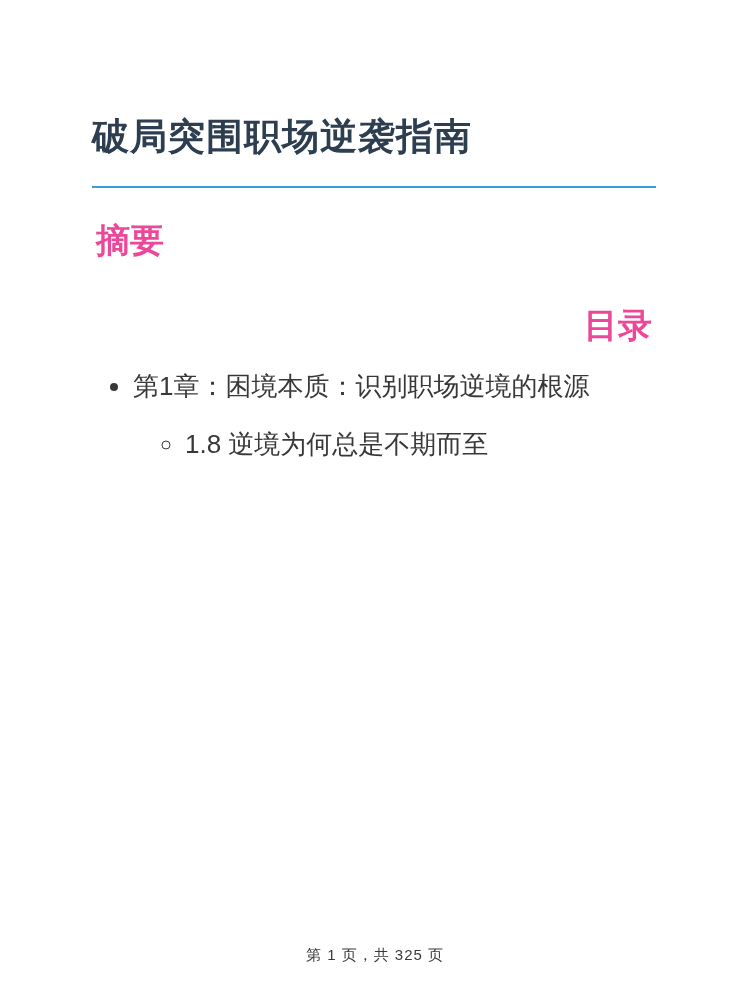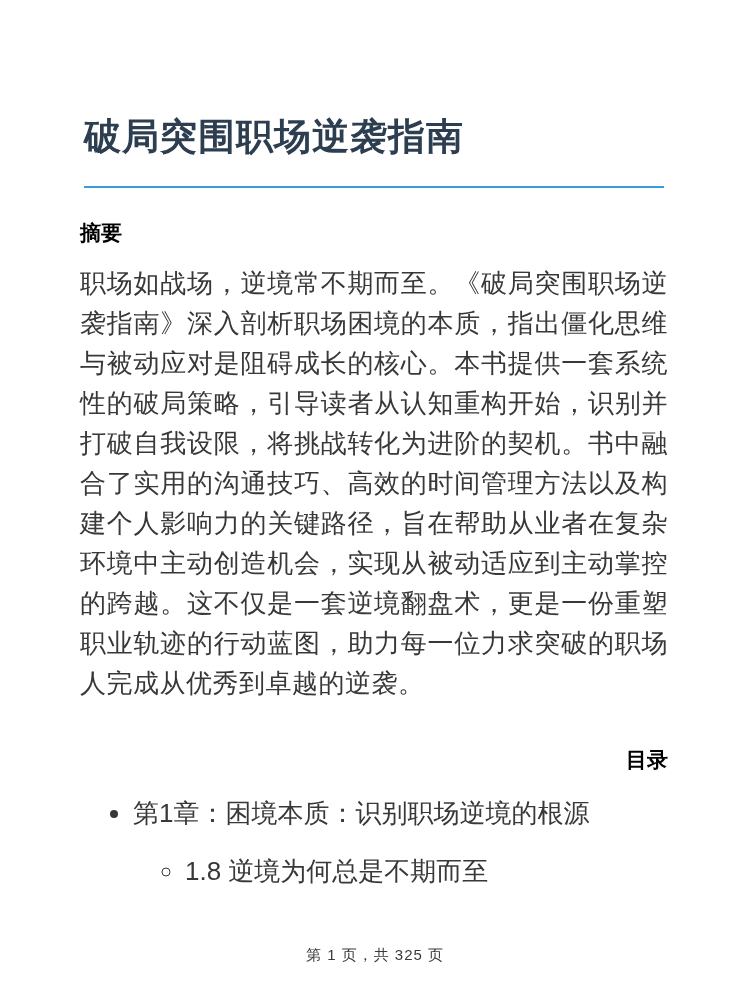--- a/index.html
+++ b/index.html
@@ -12,36 +12,36 @@
       position: relative;
       overflow: hidden;
     }
     .content {
       position: absolute;
       left: 80px;
       right: 82px;
       top: 0;
     }
     .doc-title {
-      margin: 4px;
+      margin: 12px;
       margin-top: 114px;
       font-size: 37px;
       line-height: 1.25;
       font-weight: 700;
       color: #2c3e50;
       padding-bottom: 26px;
       border-bottom: 2px solid #3a9bdc;
       letter-spacing: 1px;
     }
     .section-heading {
-      margin: 0;
-      font-size: 21px;
+      margin: 16px;
+      font-size: 34px;
       line-height: 1.2;
       font-weight: 700;
-      color: #000000;
+      color: #ec4899;
     }
     .abstract-heading { margin-top: 32px; }
     .abstract-body {
       margin: 18px 0 0 0;
       font-size: 26px;
       line-height: 40px;
       color: #383838;
       text-align: justify;
       letter-spacing: 0.5px;
     }
@@ -75,21 +75,20 @@
   </style>
 </head>
 <body>
 
 <div class="content">
 
   <h1 class="doc-title">破局突围职场逆袭指南</h1>
 
   <h2 class="section-heading abstract-heading">摘要</h2>
 
-  <p class="abstract-body">职场如战场，逆境常不期而至。《破局突围职场逆袭指南》深入剖析职场困境的本质，指出僵化思维与被动应对是阻碍成长的核心。本书提供一套系统性的破局策略，引导读者从认知重构开始，识别并打破自我设限，将挑战转化为进阶的契机。书中融合了实用的沟通技巧、高效的时间管理方法以及构建个人影响力的关键路径，旨在帮助从业者在复杂环境中主动创造机会，实现从被动适应到主动掌控的跨越。这不仅是一套逆境翻盘术，更是一份重塑职业轨迹的行动蓝图，助力每一位力求突破的职场人完成从优秀到卓越的逆袭。</p>
 
   <h2 class="section-heading toc-heading">目录</h2>
 
   <ul class="toc-list">
     <li>
       <span>第1章：困境本质：识别职场逆境的根源</span>
       <ul class="toc-sublist">
         <li>
           <span>1.8 逆境为何总是不期而至</span>
         </li>

